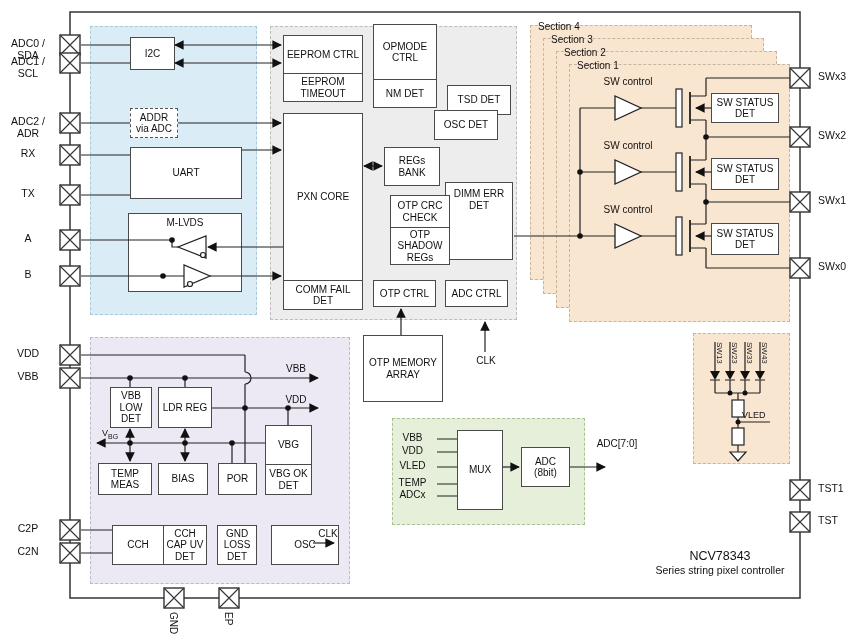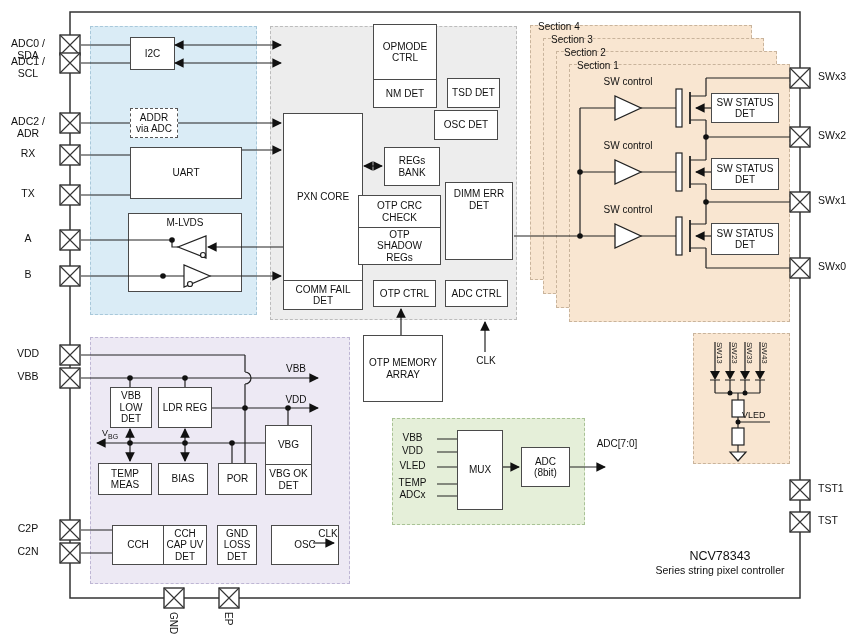--- a/index.html
+++ b/index.html
@@ -52,39 +52,44 @@
   <div class="lbl s" style="left:551px;top:34px">Section 3</div>
   <div class="lbl s" style="left:564px;top:47px">Section 2</div>
   <div class="lbl s" style="left:577px;top:60px">Section 1</div>
 
   <div class="blk" style="left:130px;top:37px;width:45px;height:33px">I2C</div>
   <div class="blk dashed" style="left:130px;top:108px;width:48px;height:30px">ADDR
 via ADC</div>
   <div class="blk" style="left:130px;top:147px;width:112px;height:52px">UART</div>
   <div class="blk top" style="left:128px;top:213px;width:114px;height:79px">M-LVDS</div>
 
+  <div class="grp" style="left:283px;top:35px;width:80px;height:67px">
+    <div class="cell" style="height:37px">EEPROM CTRL</div>
+    <div class="cell">EEPROM
+TIMEOUT</div>
+  </div>
   <div class="grp" style="left:283px;top:113px;width:80px;height:197px">
     <div class="cell" style="height:166px">PXN CORE</div>
     <div class="cell">COMM FAIL
 DET</div>
   </div>
   <div class="grp" style="left:373px;top:24px;width:64px;height:84px">
     <div class="cell" style="height:54px">OPMODE
 CTRL</div>
     <div class="cell">NM DET</div>
   </div>
-  <div class="blk" style="left:447px;top:78px;width:53px;height:30px">TSD DET</div>
+  <div class="blk" style="left:447px;top:85px;width:64px;height:30px">TSD DET</div>
   <div class="blk" style="left:434px;top:110px;width:64px;height:30px">OSC DET</div>
   <div class="blk" style="left:384px;top:147px;width:56px;height:39px">REGs
 BANK</div>
   <div class="grp" style="left:445px;top:182px;width:68px;height:78px">
     <div class="cell" style="height:33px">DIMM ERR
 DET</div>
   </div>
-  <div class="grp" style="left:358px;top:195px;width:83px;height:70px">
+  <div class="grp" style="left:390px;top:195px;width:60px;height:70px">
     <div class="cell" style="height:31px">OTP CRC
 CHECK</div>
     <div class="cell">OTP
 SHADOW
 REGs</div>
   </div>
   <div class="blk" style="left:373px;top:280px;width:63px;height:27px">OTP CTRL</div>
   <div class="blk" style="left:445px;top:280px;width:63px;height:27px">ADC CTRL</div>
   <div class="blk" style="left:363px;top:335px;width:80px;height:67px">OTP MEMORY
 ARRAY</div>

